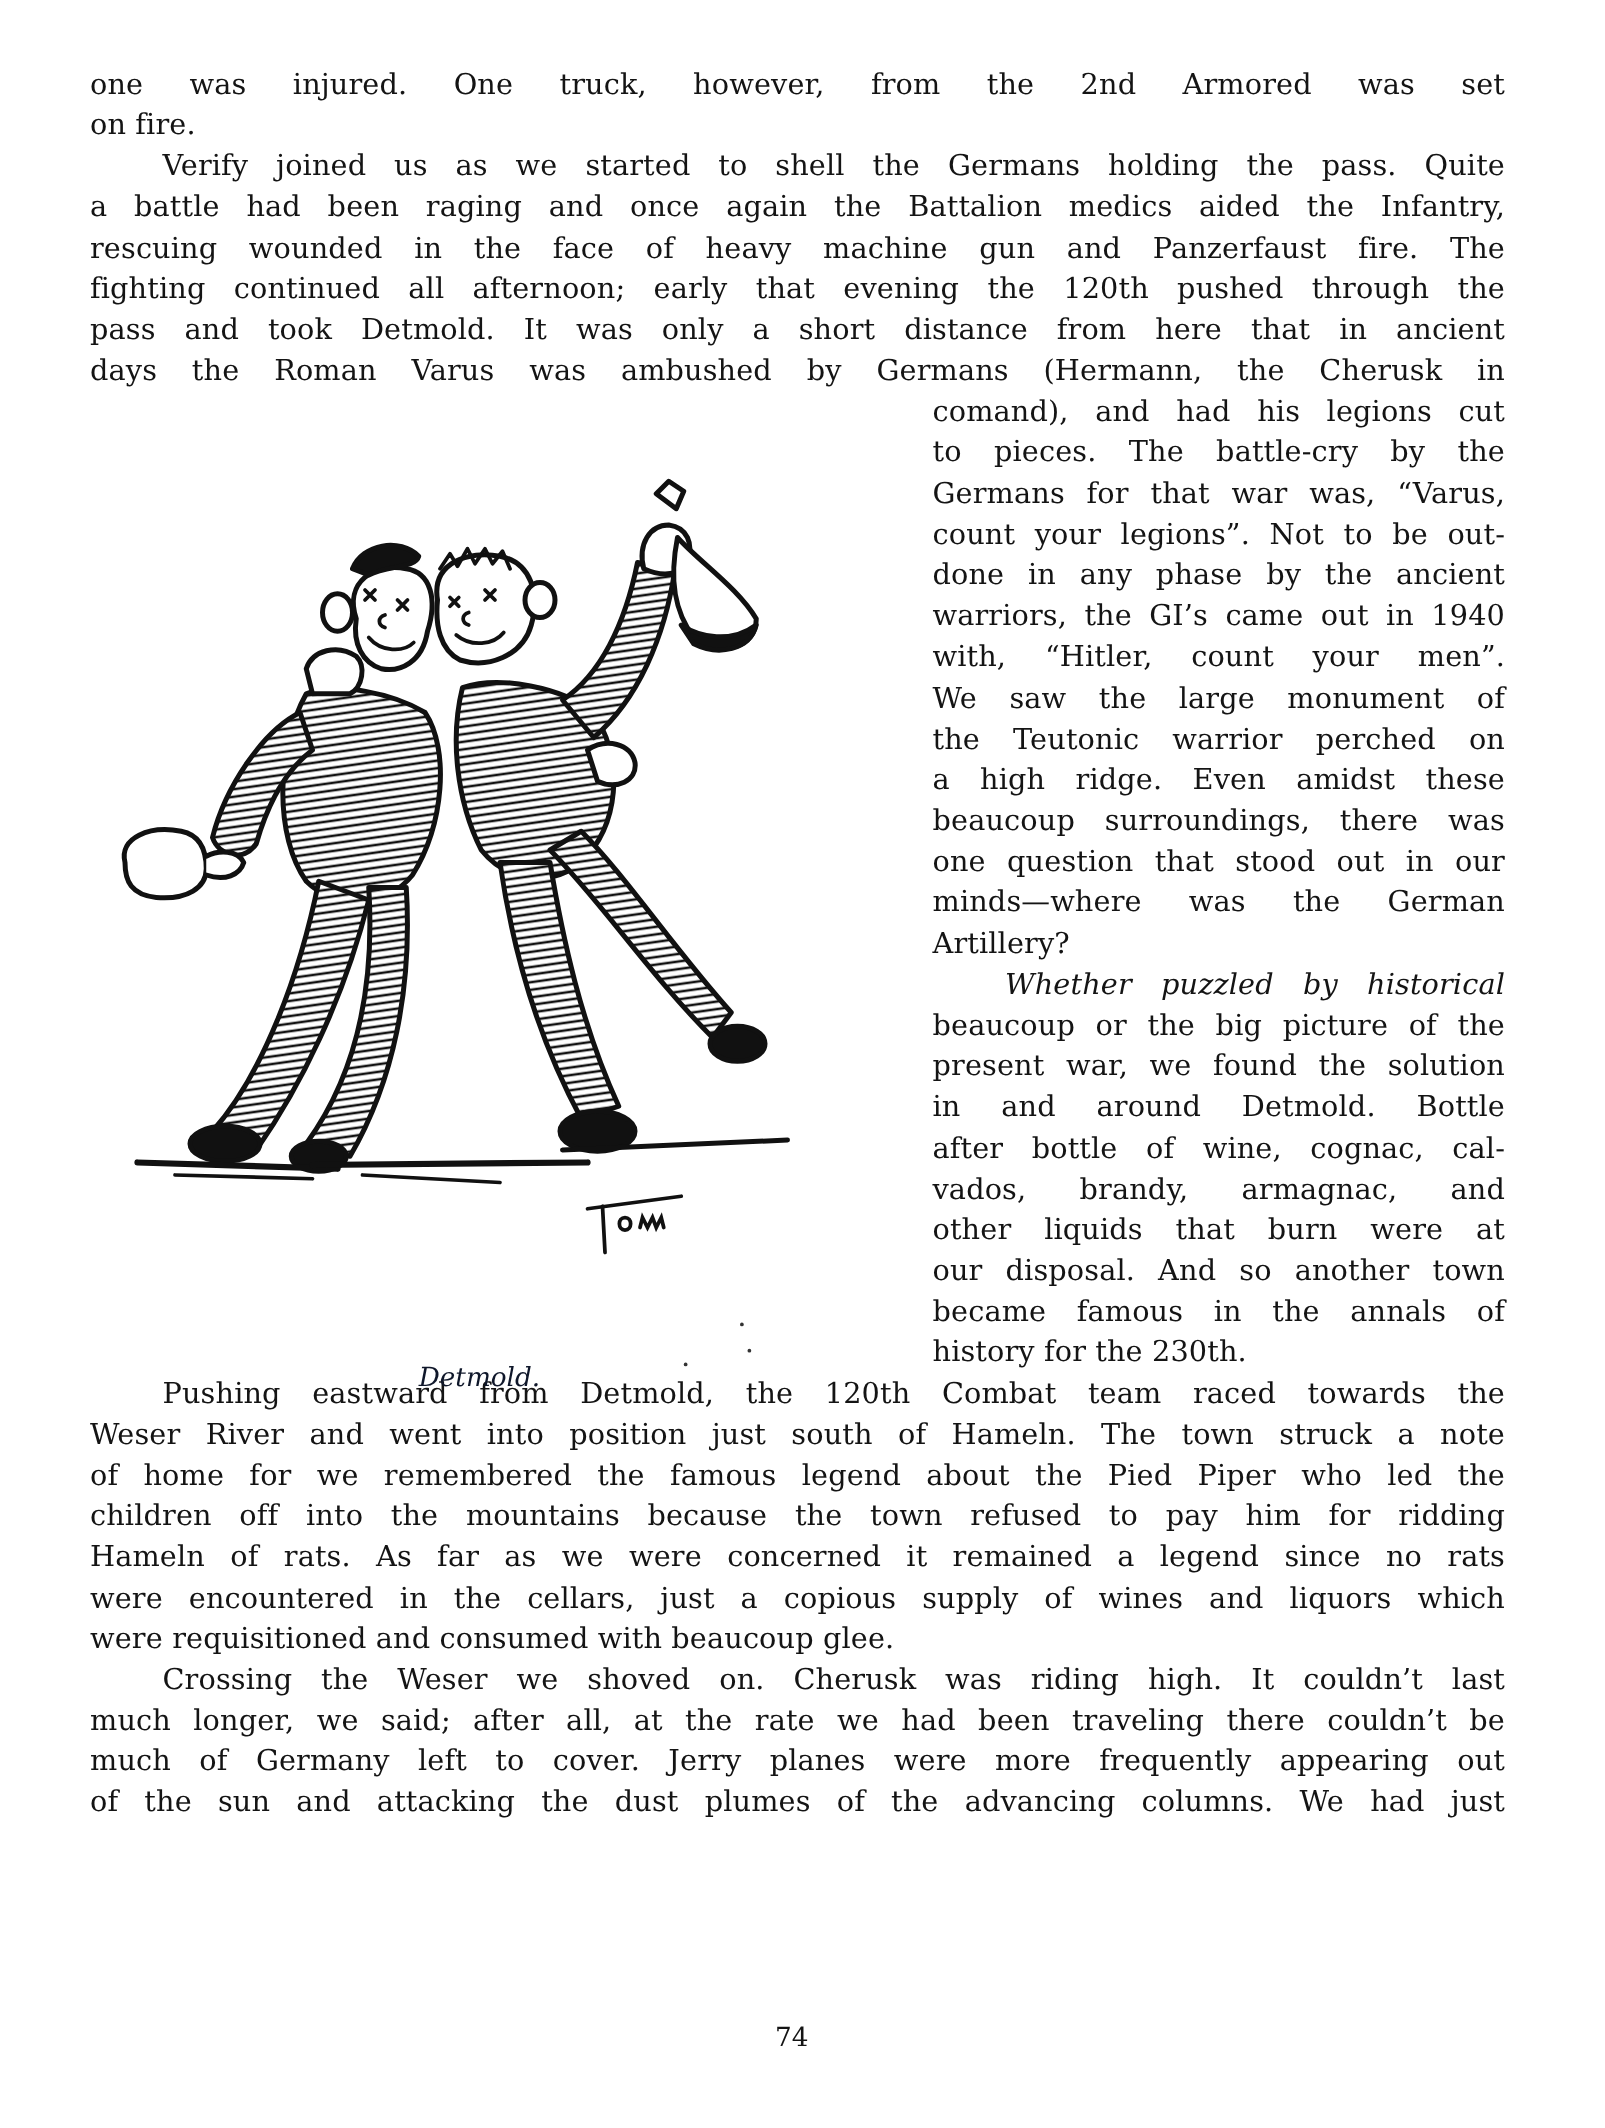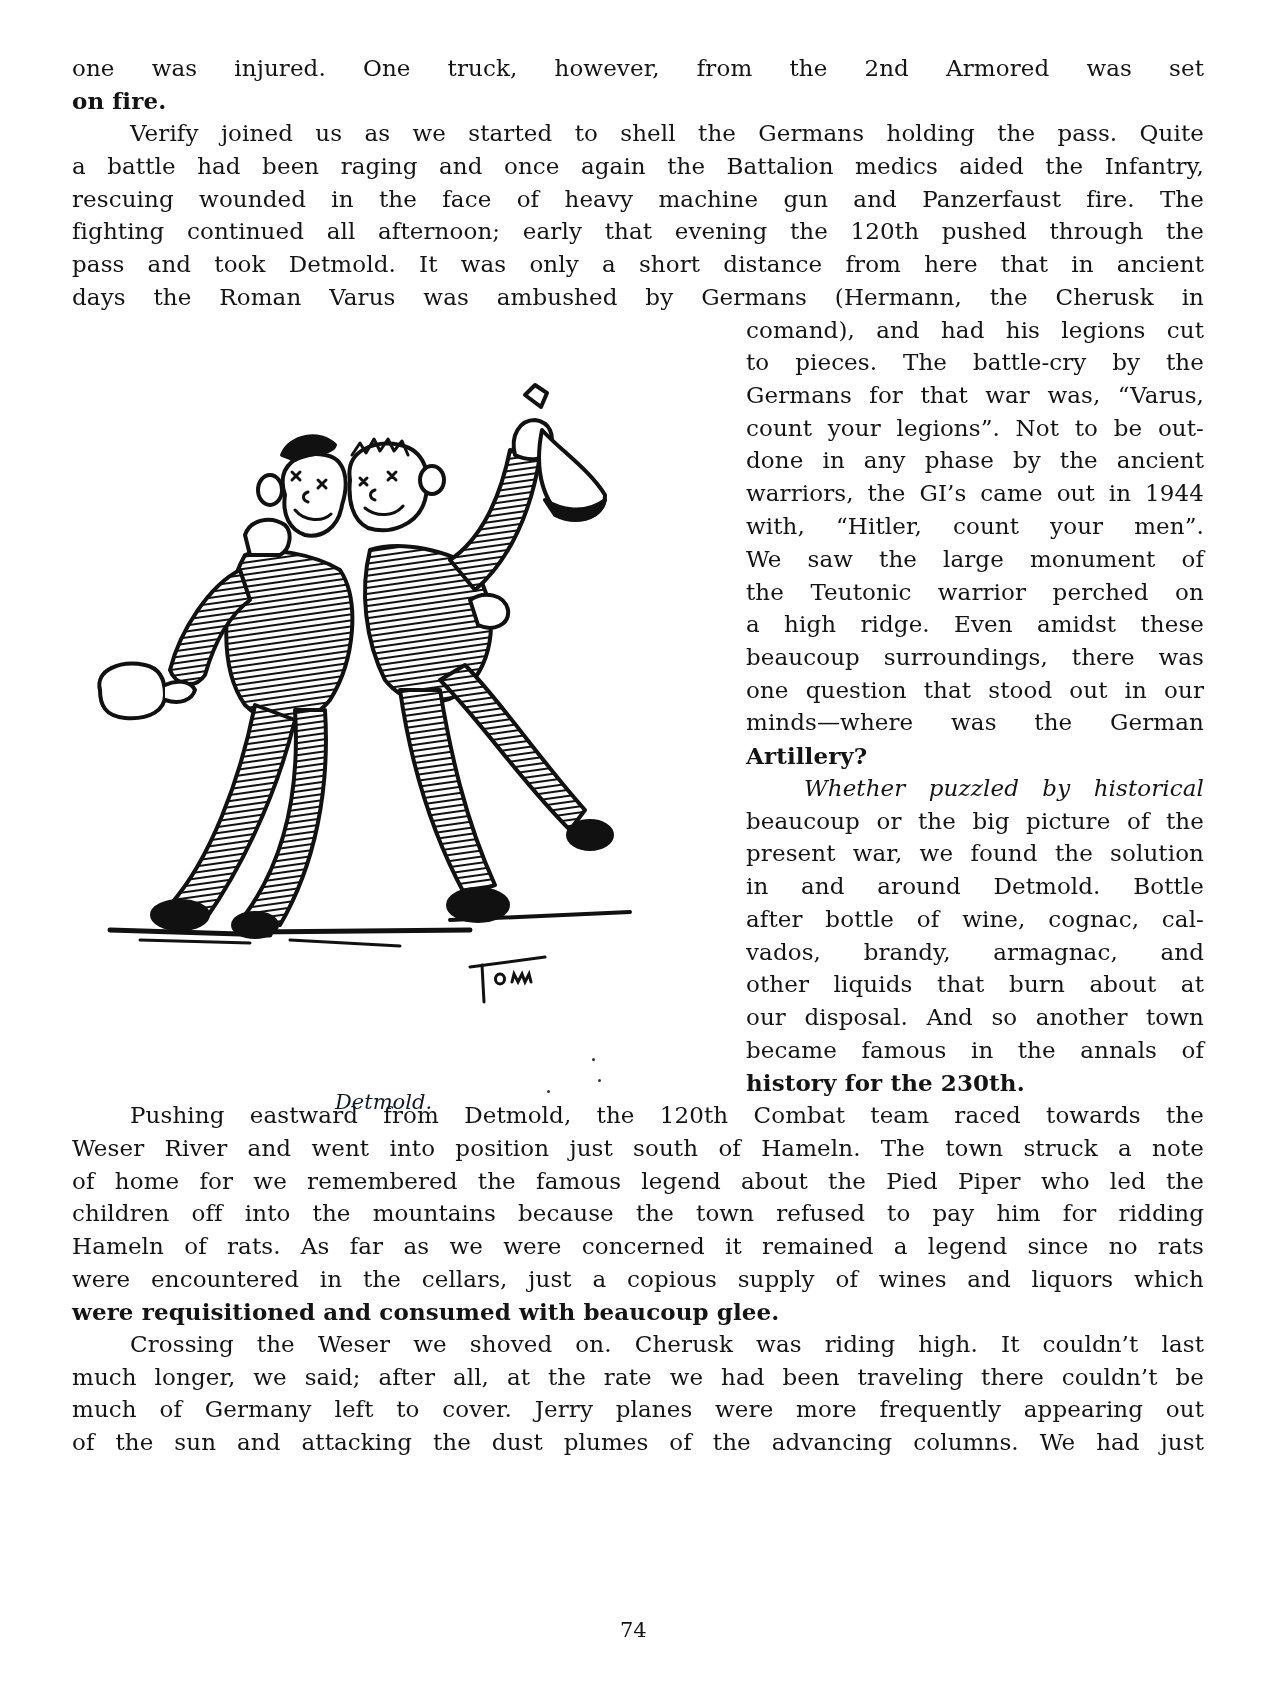--- a/index.html
+++ b/index.html
@@ -19,21 +19,21 @@
       position: absolute;
       font-size: 23px;
       line-height: 33px;
       white-space: nowrap;
       text-align: justify;
       text-align-last: justify;
       letter-spacing: 0.1px;
     }
     .full { left: 72px; width: 1132px; }
     .col  { left: 746px; width: 458px; }
-    .last { text-align-last: left; font-weight: bold; }
+    .last { text-align-last: left; }
     .indent { text-indent: 58px; }
     .col.indent { text-indent: 58px; font-style: italic; }
     .caption {
       position: absolute;
       left: 335px;
       top: 1090px;
       font-size: 21px;
       font-style: italic;
       color: #0f172a;
     }
@@ -70,36 +70,36 @@
   <div class="line full" style="top:183px">rescuing wounded in the face of heavy machine gun and Panzerfaust fire. The</div>
   <div class="line full" style="top:215px">fighting continued all afternoon; early that evening the 120th pushed through the</div>
   <div class="line full" style="top:248px">pass and took Detmold. It was only a short distance from here that in ancient</div>
   <div class="line full" style="top:281px">days the Roman Varus was ambushed by Germans (Hermann, the Cherusk in</div>
 
   <div class="line col" style="top:314px">comand), and had his legions cut</div>
   <div class="line col" style="top:346px">to pieces. The battle-cry by the</div>
   <div class="line col" style="top:379px">Germans for that war was, “Varus,</div>
   <div class="line col" style="top:412px">count your legions”. Not to be out-</div>
   <div class="line col" style="top:444px">done in any phase by the ancient</div>
-  <div class="line col" style="top:477px">warriors, the GI’s came out in 1944</div>
+  <div class="line col" style="top:477px">warriors, the GI’s came out in 1940</div>
   <div class="line col" style="top:510px">with, “Hitler, count your men”.</div>
   <div class="line col" style="top:543px">We saw the large monument of</div>
   <div class="line col" style="top:576px">the Teutonic warrior perched on</div>
   <div class="line col" style="top:608px">a high ridge. Even amidst these</div>
   <div class="line col" style="top:641px">beaucoup surroundings, there was</div>
   <div class="line col" style="top:674px">one question that stood out in our</div>
   <div class="line col" style="top:706px">minds—where was the German</div>
   <div class="line col last" style="top:739px">Artillery?</div>
   <div class="line col indent" style="top:772px">Whether puzzled by historical</div>
   <div class="line col" style="top:805px">beaucoup or the big picture of the</div>
   <div class="line col" style="top:837px">present war, we found the solution</div>
   <div class="line col" style="top:870px">in and around Detmold. Bottle</div>
   <div class="line col" style="top:903px">after bottle of wine, cognac, cal-</div>
   <div class="line col" style="top:936px">vados, brandy, armagnac, and</div>
-  <div class="line col" style="top:968px">other liquids that burn about at</div>
+  <div class="line col" style="top:968px">other liquids that burn were at</div>
   <div class="line col" style="top:1001px">our disposal. And so another town</div>
   <div class="line col" style="top:1034px">became famous in the annals of</div>
   <div class="line col last" style="top:1066px">history for the 230th.</div>
 
   <div class="line full indent" style="top:1099px">Pushing eastward from Detmold, the 120th Combat team raced towards the</div>
   <div class="line full" style="top:1132px">Weser River and went into position just south of Hameln. The town struck a note</div>
   <div class="line full" style="top:1165px">of home for we remembered the famous legend about the Pied Piper who led the</div>
   <div class="line full" style="top:1197px">children off into the mountains because the town refused to pay him for ridding</div>
   <div class="line full" style="top:1230px">Hameln of rats. As far as we were concerned it remained a legend since no rats</div>
   <div class="line full" style="top:1263px">were encountered in the cellars, just a copious supply of wines and liquors which</div>

